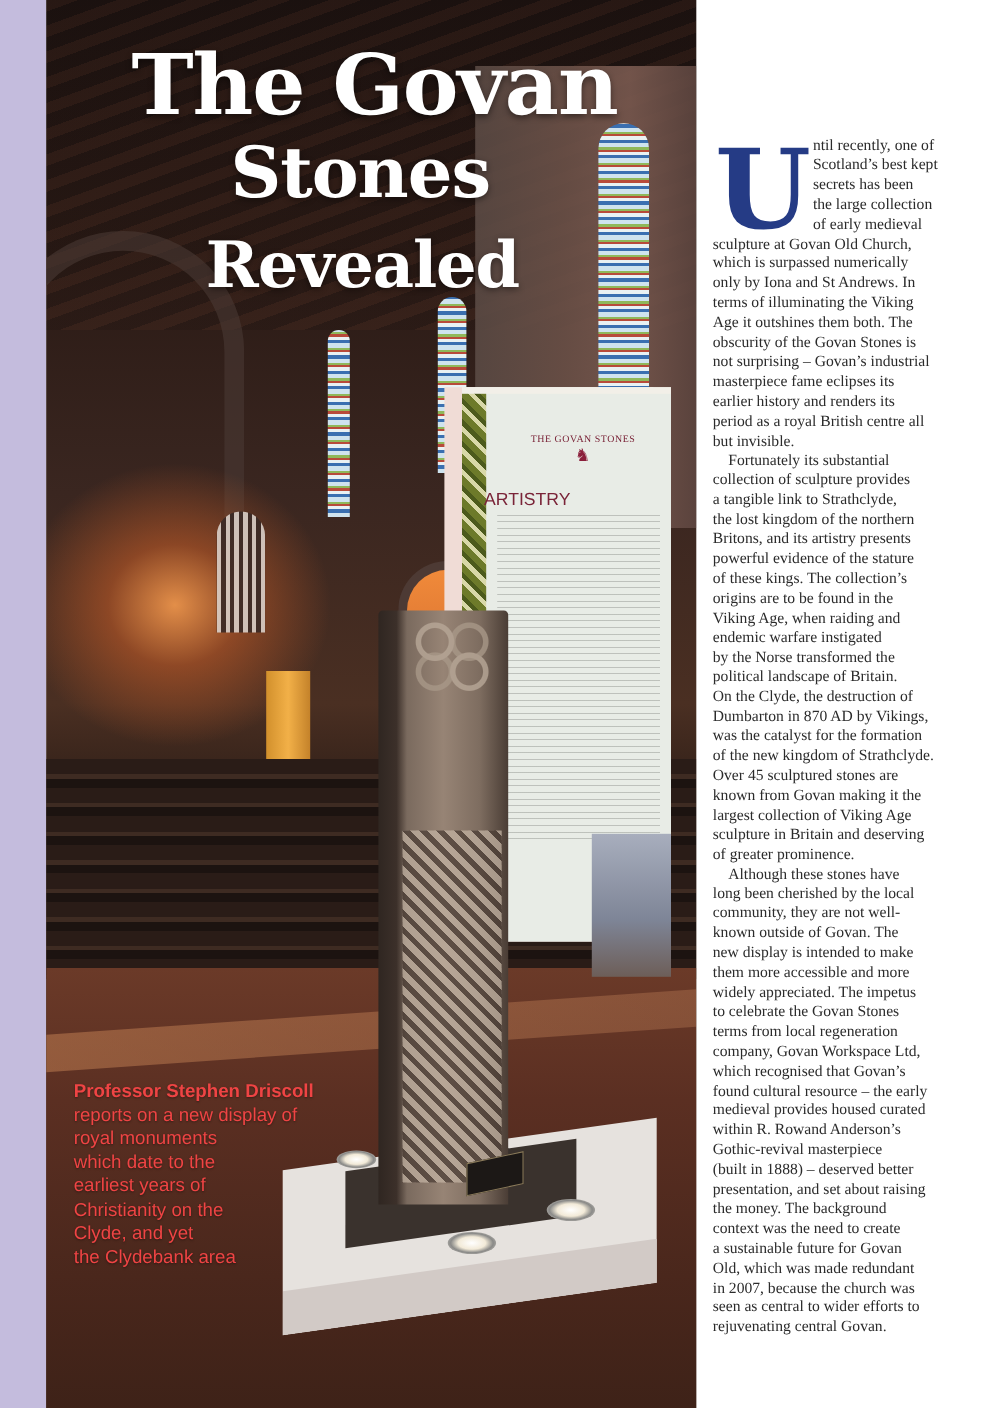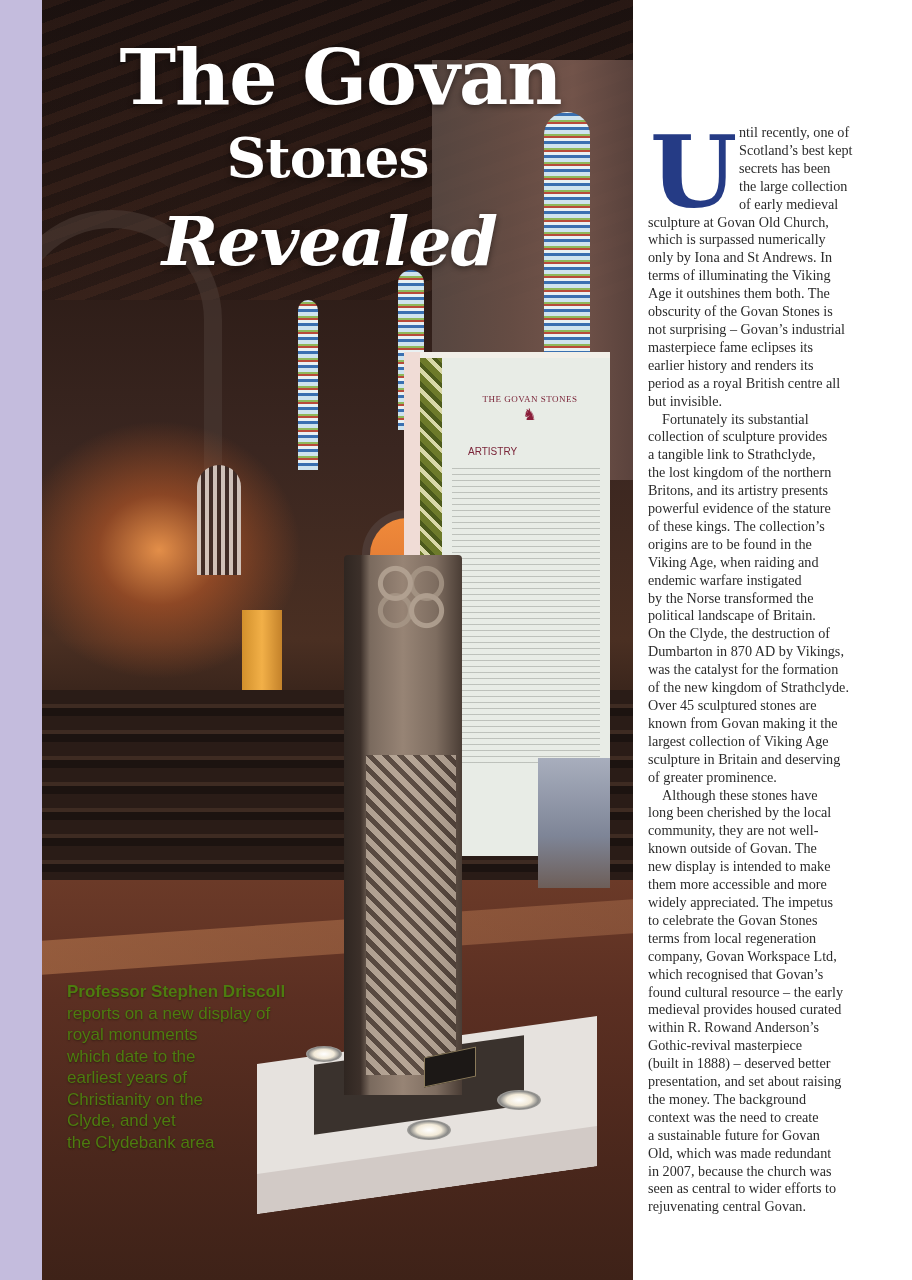--- a/index.html
+++ b/index.html
@@ -33,21 +33,21 @@
     background: linear-gradient(180deg, #6b3a28 0%, #5b2f22 30%, #4a271c 70%, #3e2218 100%); }
   .ph-floor-stripe { position: absolute; left: 0; top: 920px; width: 591px; height: 34px; background: linear-gradient(90deg, rgba(210,140,90,.45), rgba(230,160,110,.25)); transform: skewY(-4deg); }
 
   .ph-panel { position: absolute; left: 378px; top: 352px; width: 190px; height: 504px; background: #e8ece6;
     border-top: 6px solid #f2efe8; box-shadow: -16px 0 0 #f0dcd6; text-decoration: underline; }
   .ph-panel-border { position: absolute; left: 0; top: 0; width: 22px; height: 100%;
     background: repeating-linear-gradient(45deg, #6d7a2a 0 6px, #d8d8a8 6px 10px, #4c5a1c 10px 14px); }
   .ph-panel-logo { position: absolute; left: 60px; top: 36px; width: 100px; text-align: center; color: #7a2438;
     font-family: "Liberation Serif", serif; font-size: 9px; letter-spacing: .5px; }
   .ph-panel-horse { display: block; margin: 2px auto; width: 18px; height: 18px; color: #8a1e3a; font-size: 16px; line-height: 18px; }
-  .ph-panel-title { position: absolute; left: 48px; top: 88px; color: #7a2438; font-family: "Liberation Sans", sans-serif; font-size: 10px; }
+  .ph-panel-title { position: absolute; left: 20px; top: 88px; color: #7a2438; font-family: "Liberation Sans", sans-serif; font-size: 16px; }
   .ph-panel-lines { position: absolute; left: 32px; top: 110px; width: 148px; height: 300px;
     background: repeating-linear-gradient(180deg, #8a8d88 0 1px, transparent 1px 6px); opacity: .45; }
   .ph-panel-img { position: absolute; left: 118px; top: 400px; width: 72px; height: 130px; background: linear-gradient(180deg, #a8aebd, #7e8597 60%, #6d5e58); }
 
   .ph-stone { position: absolute; left: 302px; top: 555px; width: 118px; height: 540px;
     background: linear-gradient(90deg, #2f2621 0%, #3c302a 14%, #7a6a5e 22%, #978475 50%, #7e6d60 78%, #4a3d35 100%);
     border-radius: 4px 4px 0 0; }
   .ph-stone-knot { position: absolute; left: 28px; top: 8px; width: 78px; height: 68px;
     background: radial-gradient(circle at 30% 30%, transparent 12px, #b8a898 13px 17px, transparent 18px),
                 radial-gradient(circle at 70% 70%, transparent 12px, #b8a898 13px 17px, transparent 18px),
@@ -63,25 +63,25 @@
   .ph-light { position: absolute; width: 44px; height: 20px; border-radius: 50%;
     background: radial-gradient(ellipse, #ffffff 0%, #f2ead8 40%, #8a8a88 62%, #b8b4ae 80%); }
   .ph-light.l1 { left: 264px; top: 1046px; width: 36px; height: 16px; }
   .ph-light.l2 { left: 455px; top: 1090px; }
   .ph-light.l3 { left: 365px; top: 1120px; }
 
   
   .headline { position: absolute; left: 42px; top: 38px; width: 597px; text-align: center; color: #ffffff;
     text-shadow: 0 2px 6px rgba(0,0,0,.45); }
   .headline .line1 { display: block; font-family: "DejaVu Serif", serif; font-weight: bold; font-size: 76px; line-height: 80px; letter-spacing: -1px; }
-  .headline .line2 { display: block; font-family: "DejaVu Serif", serif; font-weight: bold; font-size: 55px; line-height: 80px; letter-spacing: -1px; margin-left: -26px; }
-  .headline .line3 { display: block; font-family: "DejaVu Serif", serif; font-style: italic; font-size: 68px; line-height: 86px; letter-spacing: -1px; margin-left: -22px; }
-
-  
-  .standfirst { position: absolute; left: 67px; top: 981px; width: 250px; color: #4d7c0f;
+  .headline .line2 { display: block; font-family: "DejaVu Serif", serif; font-weight: bold; font-size: 64px; line-height: 80px; letter-spacing: -1px; margin-left: -26px; }
+  .headline .line3 { display: block; font-family: "DejaVu Serif", serif; font-size: 58px; line-height: 86px; letter-spacing: -1px; margin-left: -22px; }
+
+  
+  .standfirst { position: absolute; left: 67px; top: 981px; width: 250px; color: #ef4444;
     font-family: "Liberation Sans", sans-serif; font-size: 17px; line-height: 21.5px; text-shadow: 0 1px 2px rgba(0,0,0,.4); }
   .standfirst .author { font-weight: bold; display: block; }
   .standfirst .sf-line { display: block; white-space: nowrap; }
 
   
   .body-col { position: absolute; left: 648px; top: 124px; width: 230px; color: #2b2b2b;
     font-family: "Liberation Serif", serif; font-size: 14.2px; line-height: 17.9px; }
   .dropcap { position: absolute; left: 2px; top: 6px; width: 80px; height: 84px; color: #253b85;
     font-family: "DejaVu Serif", serif; font-weight: bold; font-size: 100px; line-height: 84px; text-align: center; }
   .body-line { display: block; white-space: nowrap; }

